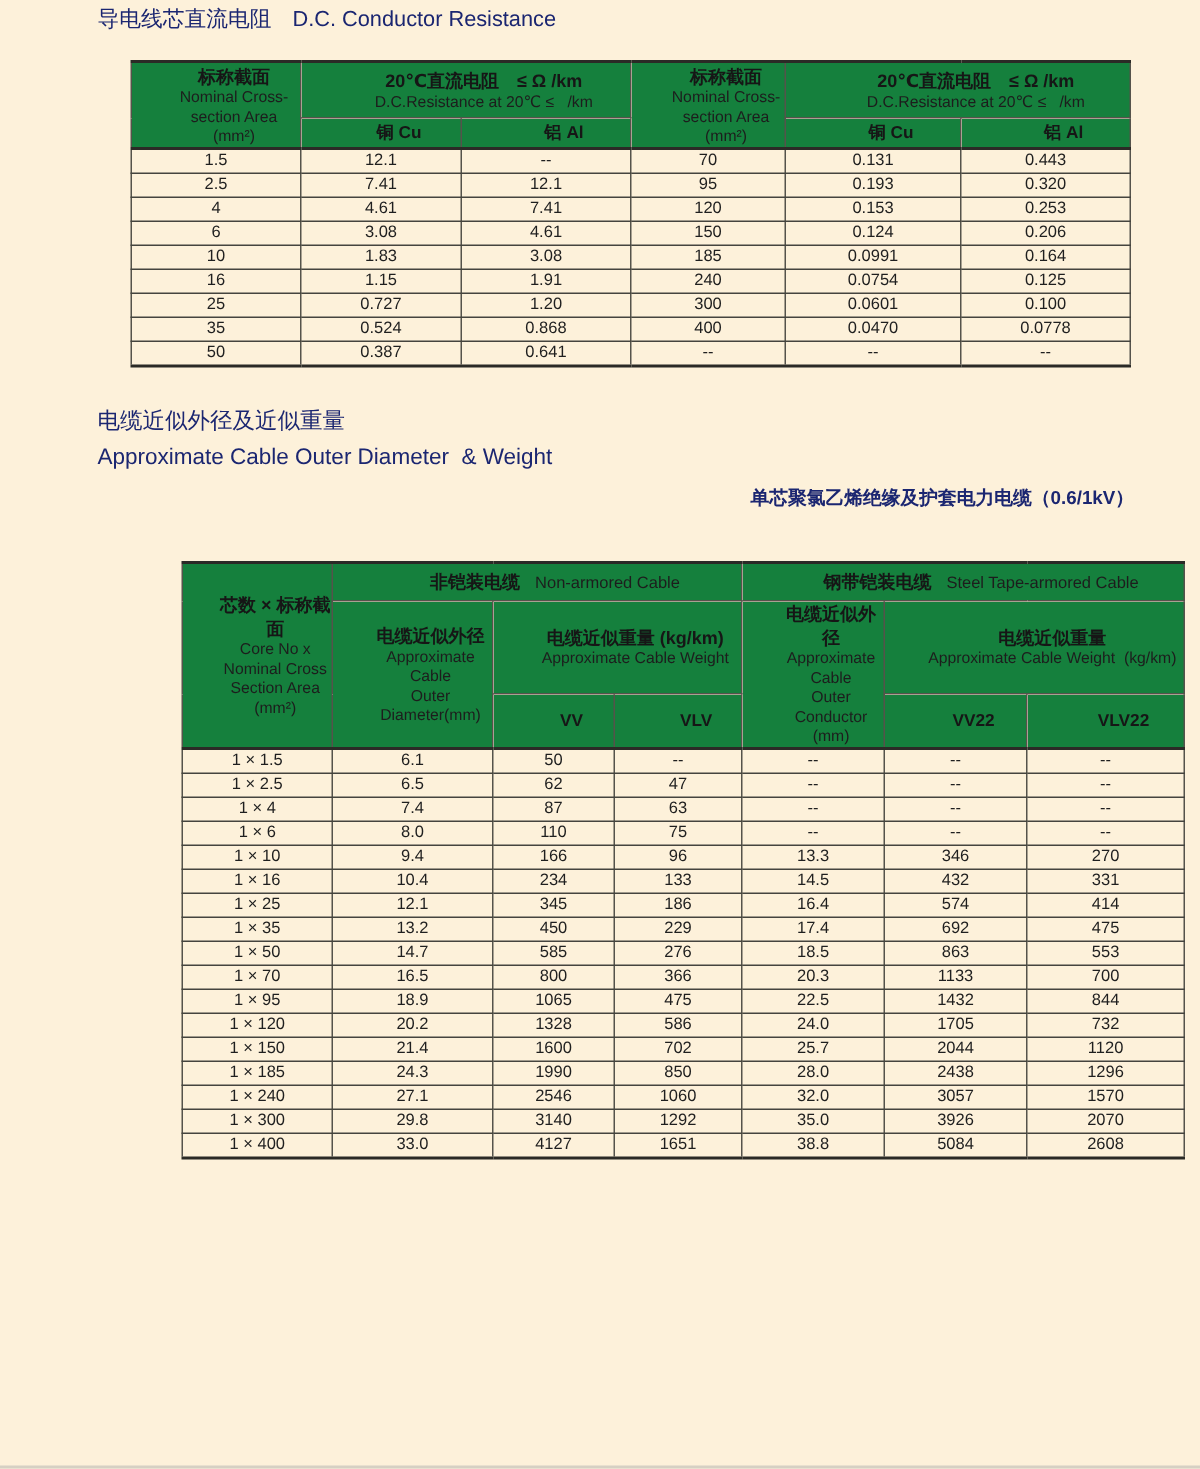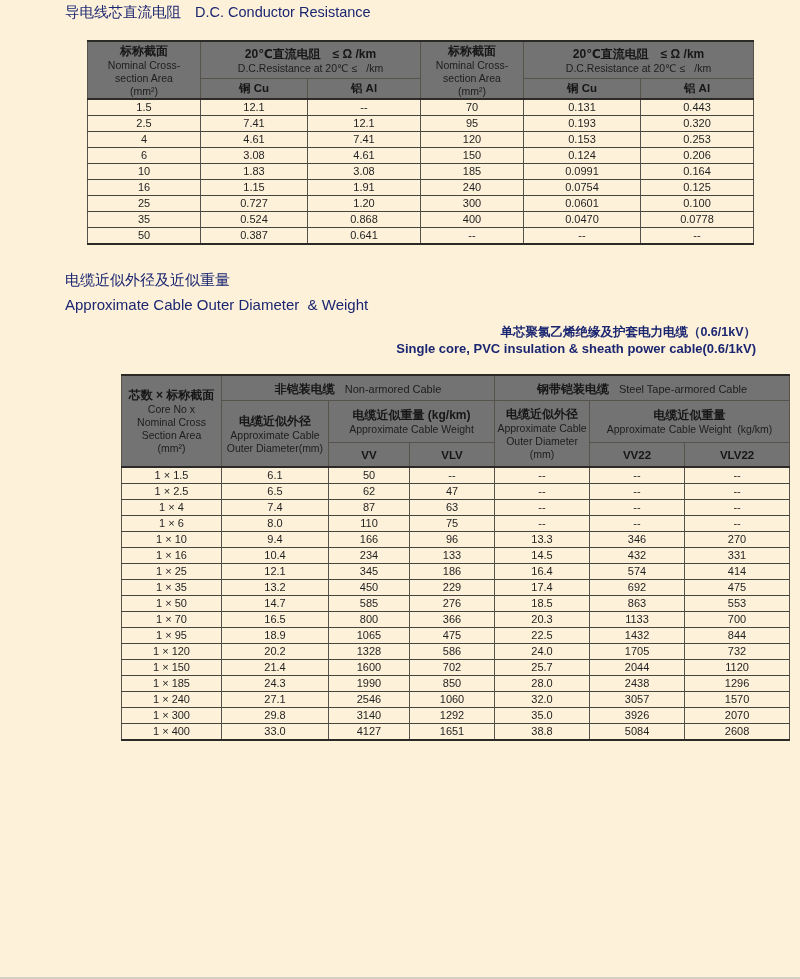--- a/index.html
+++ b/index.html
@@ -20,21 +20,21 @@
   .sub-en{font-size:13px;line-height:17px;}
   
   table{border-collapse:collapse;table-layout:fixed;position:absolute;}
   .t1{left:87px;top:40px;width:666px;}
   .t2{left:85px;top:374px;width:668px;margin-left:36px;}
   th,td{
     border:1px solid #55534b;
     text-align:center;vertical-align:middle;
     padding:0;overflow:hidden;
   }
-  th{background:#737373;font-weight:normal;}
+  th{background:#15803d;font-weight:normal;padding-left:24px;}
   td{background:transparent;font-size:11px;height:15px;line-height:13px;}
   
   table{border-top:2.5px solid #2b2a26;border-bottom:2.5px solid #2b2a26;}
   thead tr:first-child th{border-top:2.5px solid #2b2a26;}
   tbody tr:first-child td{border-top:2.5px solid #2b2a26;}
   tbody tr:last-child td{border-bottom:2.5px solid #2b2a26;}
   tbody td{border-top:1.5px solid #45443e;border-bottom:1.5px solid #45443e;}
   
   .zh{font-weight:bold;font-size:12px;line-height:16px;color:#161616;}
   .en{font-weight:normal;font-size:10.5px;line-height:13px;color:#1d1d1d;}
@@ -169,21 +169,20 @@
         <td>--</td>
       </tr>
     </tbody>
 </table>
 
 <div class="sec-title sec2-zh">电缆近似外径及近似重量</div>
 <div class="sec-title sec2-en">Approximate Cable Outer Diameter &nbsp;&amp; Weight</div>
 
 <div class="sub-titles">
   <div class="sub-zh">单芯聚氯乙烯绝缘及护套电力电缆（0.6/1kV）</div>
-  <div class="sub-en">Single core, PVC insulation &amp; sheath power cable(0.6/1kV)</div>
 </div>
 
 <table class="t2">
   <colgroup>
     <col style="width:100px">
       <col style="width:107px">
       <col style="width:81px">
       <col style="width:85px">
     <col style="width:95px">
       <col style="width:95px">
@@ -211,21 +210,21 @@
         <div class="en">Approximate Cable</div>
         <div class="en">Outer Diameter(mm)</div>
       </th>
       <th colspan="2">
         <div class="zh">电缆近似重量 (kg/km)</div>
         <div class="en">Approximate Cable Weight</div>
       </th>
       <th rowspan="2">
         <div class="zh">电缆近似外径</div>
         <div class="en">Approximate Cable</div>
-        <div class="en">Outer Diameter</div>
+        <div class="en">Outer Conductor</div>
         <div class="en">(mm)</div>
       </th>
       <th colspan="2">
         <div class="zh">电缆近似重量</div>
         <div class="en">Approximate Cable Weight &nbsp;(kg/km)</div>
       </th>
     </tr>
     <tr class="rowC">
       <th class="subhead">VV</th>
       <th class="subhead">VLV</th>

